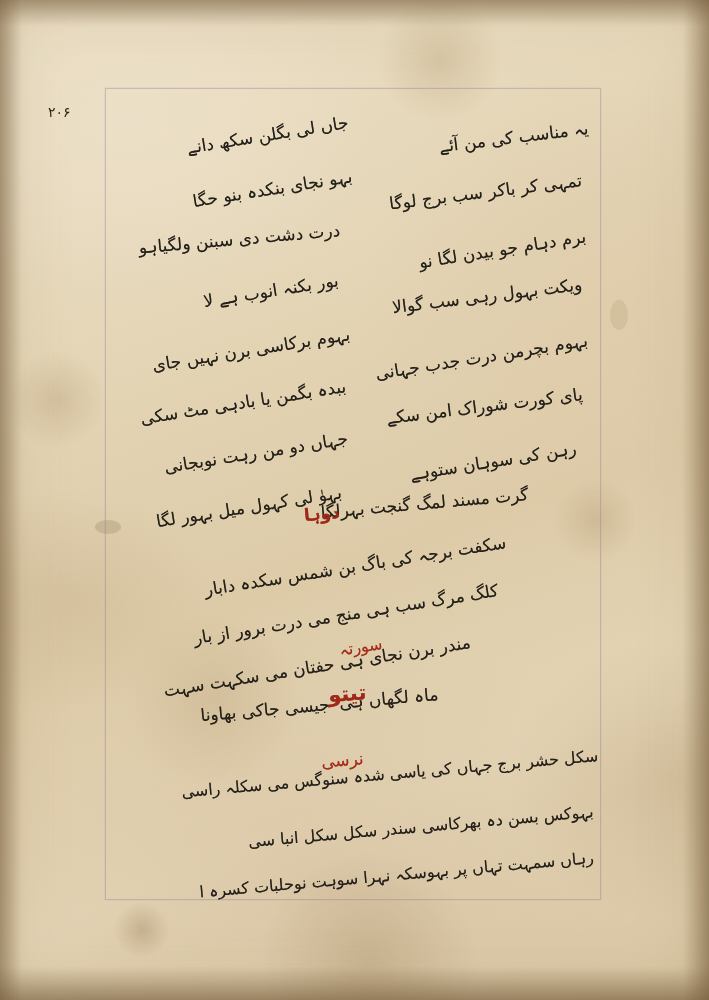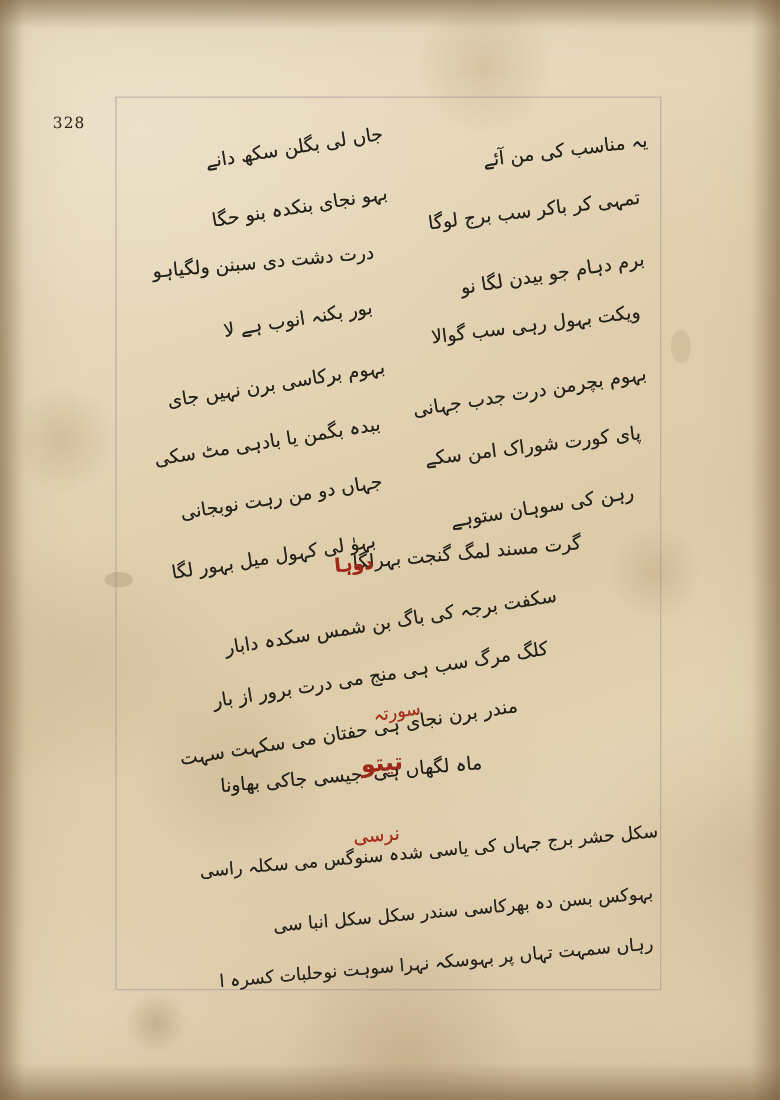--- a/index.html
+++ b/index.html
@@ -135,21 +135,21 @@
 
 <div class="page">
   <div class="paper"></div>
   <div class="stains"></div>
 
   <div class="ink-blot" style="left:95px; top:520px; width:26px; height:14px;"></div>
   <div class="ink-blot" style="left:610px; top:300px; width:18px; height:30px; background:rgba(140,112,70,0.14);"></div>
 
   <div class="frame"></div>
 
-  <div class="folio">328</div>
+  <div class="folio">۲۰۶</div>
 
   <div class="col-wrap">
 
     <div class="verse-line slant-a" style="right:0px; top:20px;">یہ مناسب کی من آئے</div>
     <div class="verse-line slant-a" style="right:6px; top:72px;">تمہی کر باکر سب برج لوگا</div>
     <div class="verse-line slant-b" style="right:2px; top:128px;">برم دہام جو بیدن لگا نو</div>
     <div class="verse-line slant-a" style="right:6px; top:176px;">ویکت بہول رہی سب گوالا</div>
     <div class="verse-line slant-b" style="right:0px; top:232px;">بہوم بچرمن درت جدب جہانی</div>
     <div class="verse-line slant-a" style="right:6px; top:286px;">پای کورت شوراک امن سکے</div>
     <div class="verse-line slant-b" style="right:12px; top:340px;">رہن کی سوہان ستوہے</div>

